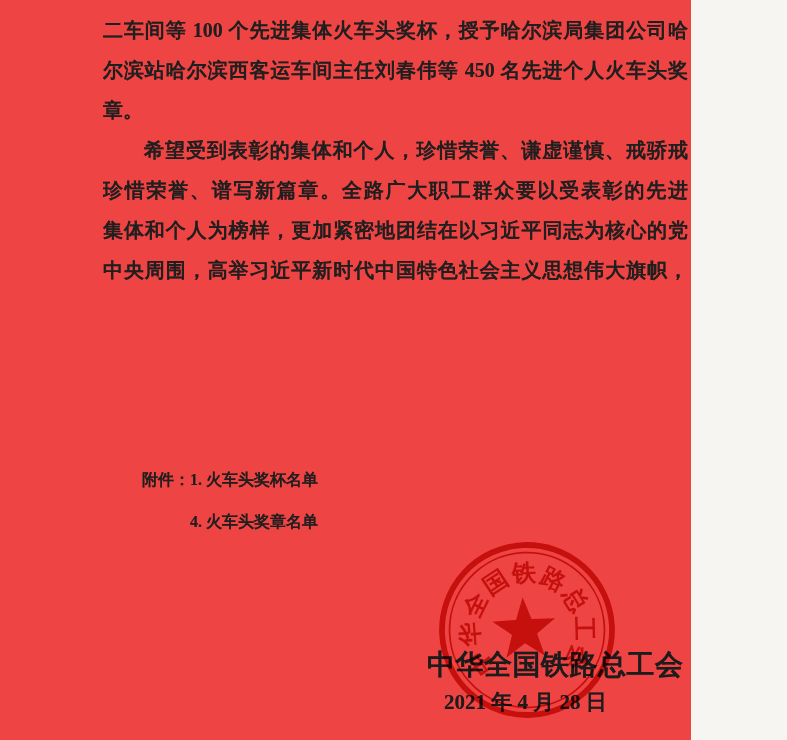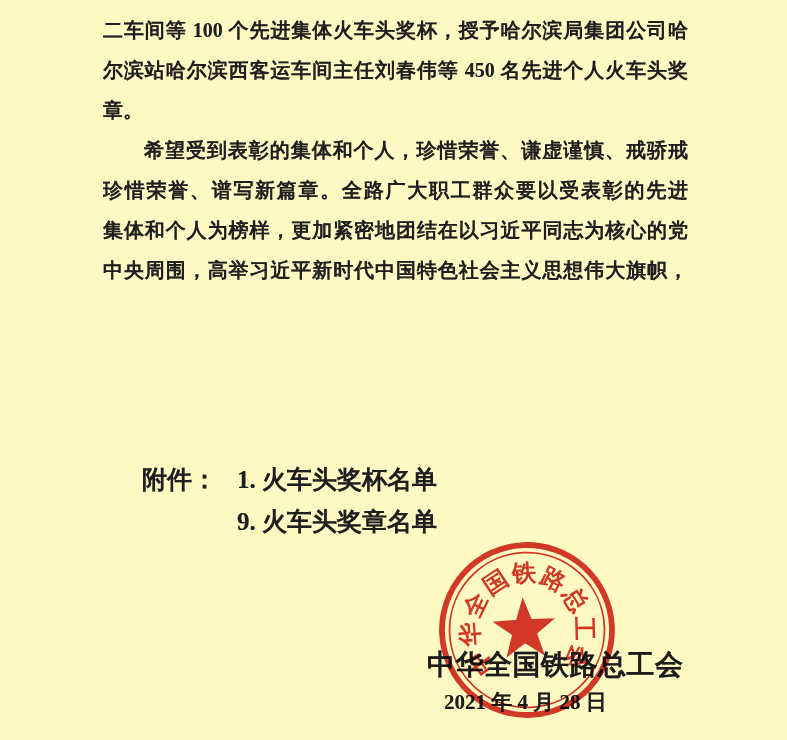--- a/index.html
+++ b/index.html
@@ -3,22 +3,22 @@
 <meta charset="utf-8">
 <style>
   html, body { margin: 0; padding: 0; }
   body {
     width: 787px; height: 740px;
     background: #f7f5f2;
     font-family: "Liberation Serif", "DejaVu Serif", serif;
   }
   .page {
     position: relative;
-    width: 787px; height: 740px;
-    background: #fef9c3;
+    width: 691px; height: 740px;
+    background: #ef4444;
     color: #1f1f1f;
     overflow: hidden;
   }
   
   .body-text {
     position: absolute;
     left: 103px; top: 10px;
     width: 585px;
   }
   .line {
@@ -32,28 +32,28 @@
     text-shadow: 0 0 0.6px rgba(25,25,25,0.45);
     overflow: hidden;
   }
   .line.end { text-align-last: left; }
   .line.indent { text-indent: 41px; font-family: Liberation Serif, serif; }
   
   .attachments {
     position: absolute;
     left: 103px; top: 459px;
     width: 585px;
-    font-size: 25px;
+    font-size: 16px;
     font-weight: 600;
     text-shadow: 0 0 0.6px rgba(25,25,25,0.45);
   }
   .attach-row { display: flex; height: 42px; line-height: 42px; }
   .attach-label { padding-left: 39px; white-space: pre; }
   .attach-label.ghost { visibility: hidden; }
-  .attach-item { white-space: pre; margin-left: 20px; }
+  .attach-item { white-space: pre; }
   
   .signature {
     position: absolute;
     left: 427px; top: 652px;
     font-size: 28px;
     font-weight: 600;
     line-height: 26px;
     letter-spacing: 0.5px;
     color: #1c1c1c;
     text-shadow: 0 0 0.6px rgba(25,25,25,0.45);
@@ -101,21 +101,21 @@
     <div class="line just">中央周围，高举习近平新时代中国特色社会主义思想伟大旗帜，</div>
   </div>
 
   <div class="attachments">
     <div class="attach-row">
       <span class="attach-label">附件：</span>
       <span class="attach-item">1. 火车头奖杯名单</span>
     </div>
     <div class="attach-row">
       <span class="attach-label ghost" aria-hidden="true">附件：</span>
-      <span class="attach-item">9. 火车头奖章名单</span>
+      <span class="attach-item">4. 火车头奖章名单</span>
     </div>
   </div>
 
   <div class="signature">中华全国铁路总工会</div>
   <div class="date">2021 年 4 月 28 日</div>
 
   <div class="seal">
     <svg viewBox="0 0 200 200" width="178" height="178">
       <circle class="seal-ring" cx="100" cy="100" r="95.5" stroke="#cf2b20" stroke-width="6.5"></circle>
       <circle class="seal-ring" cx="100" cy="100" r="87" stroke="#cf2b20" stroke-width="2"></circle>

